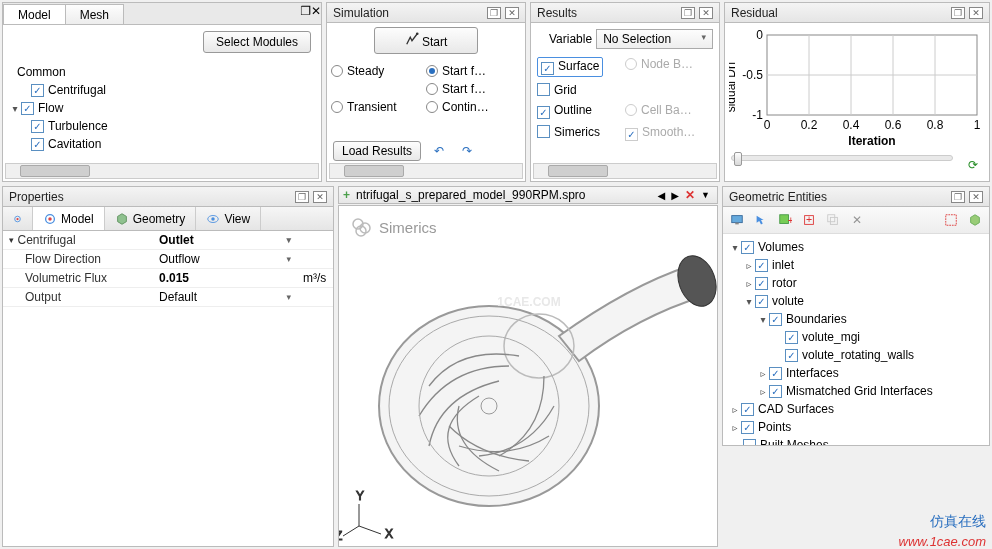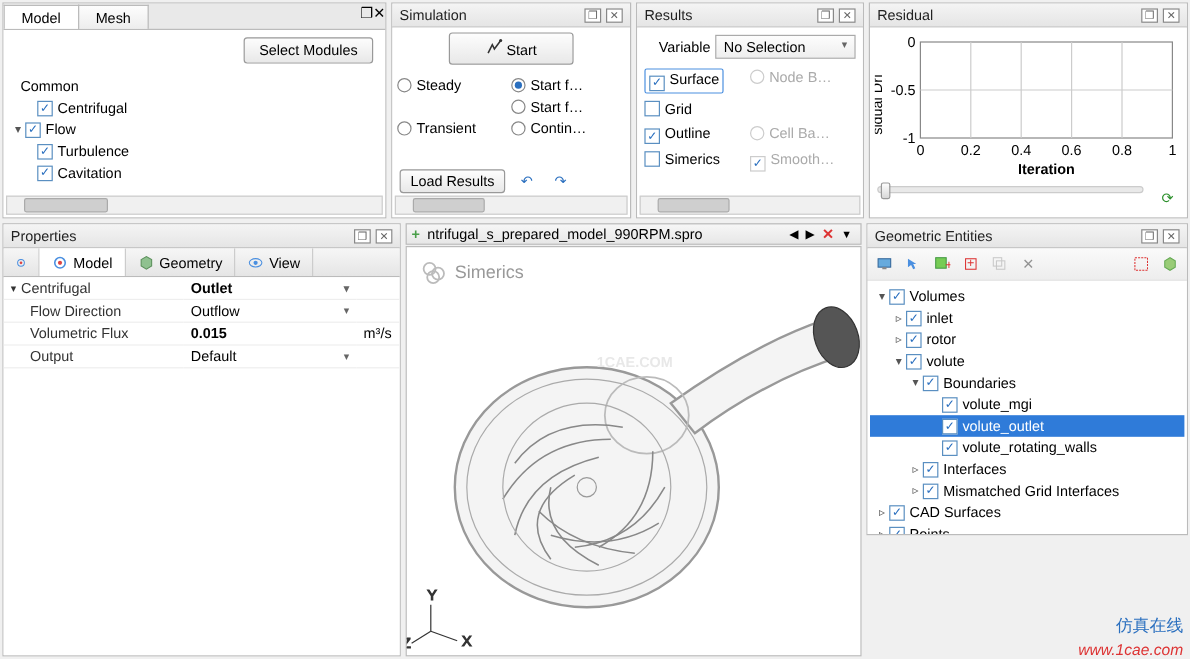--- a/index.html
+++ b/index.html
@@ -400,25 +400,20 @@
           <span style="width:28px"></span>
           <span class="exp">▾</span>
           <span class="cb checked"></span>
           <span>Boundaries</span>
         </div>
       <div class="tree-row">
           <span style="width:56px"></span>
           <span class="cb checked"></span>
           <span>volute_mgi</span>
         </div>
-      <div class="tree-row selected">
-          <span style="width:56px"></span>
-          <span class="cb checked"></span>
-          <span>volute_outlet</span>
-        </div>
       <div class="tree-row">
           <span style="width:56px"></span>
           <span class="cb checked"></span>
           <span>volute_rotating_walls</span>
         </div>
       <div class="tree-row">
           <span style="width:28px"></span>
           <span class="exp">▹</span>
           <span class="cb checked"></span>
           <span>Interfaces</span>

